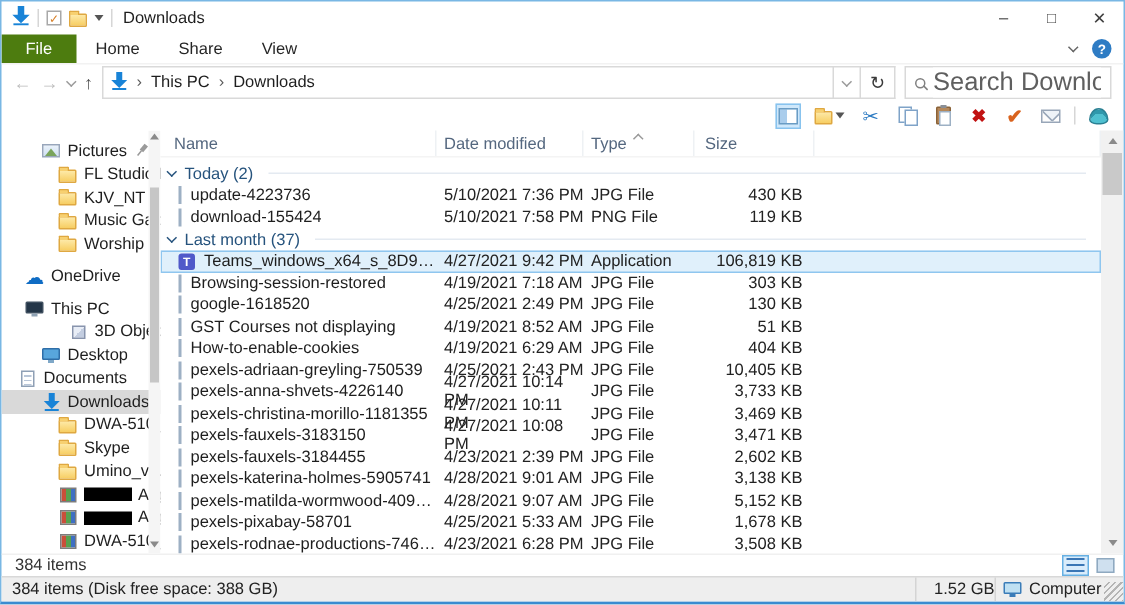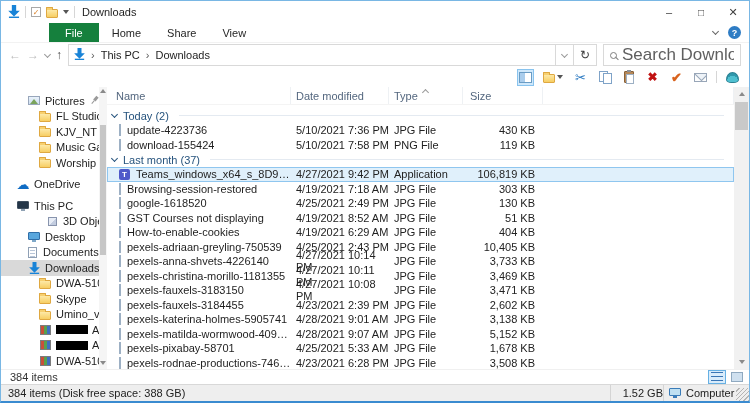--- a/index.html
+++ b/index.html
@@ -157,21 +157,21 @@
     </div>
     <span class="title-text">Downloads</span>
     <div class="wincontrols">
       <span class="wc">–</span>
       <span class="wc wc-max">□</span>
       <span class="wc">✕</span>
     </div>
   </div>
 
   <div class="tabbar">
-    <span class="tab tab-file" style="background: #15803d; margin-left: 48px;">File</span>
+    <span class="tab tab-file" style="background: #4d7c0f;">File</span>
     <span class="tab">Home</span>
     <span class="tab">Share</span>
     <span class="tab">View</span>
     <div class="tabbar-right">
       <span class="chev"></span>
       <span class="help-circle">?</span>
     </div>
   </div>
 
   <div class="addressbar">
@@ -286,21 +286,21 @@
               <span class="i-3d"></span>
             </span>
             <span class="side-label">3D Objects</span>
           </div>
           <div class="side-item" style="padding-left: 26px;">
             <span class="sico">
               <span class="i-desktop"></span>
             </span>
             <span class="side-label">Desktop</span>
           </div>
-          <div class="side-item" style="padding-left: 24px;">
+          <div class="side-item" style="padding-left: 10px;">
             <span class="sico">
               <span class="i-doc"></span>
             </span>
             <span class="side-label">Documents</span>
           </div>
           <div class="side-item selected" style="padding-left: 26px;">
             <span class="sico">
               <svg width="11" height="12" viewBox="0 0 16 18">
                 <path fill="#1883d7" d="M5 0h6v8h5l-8 8-8-8h5z"></path>
                 <rect x="1" y="16" width="14" height="2" fill="#1883d7"></rect>

